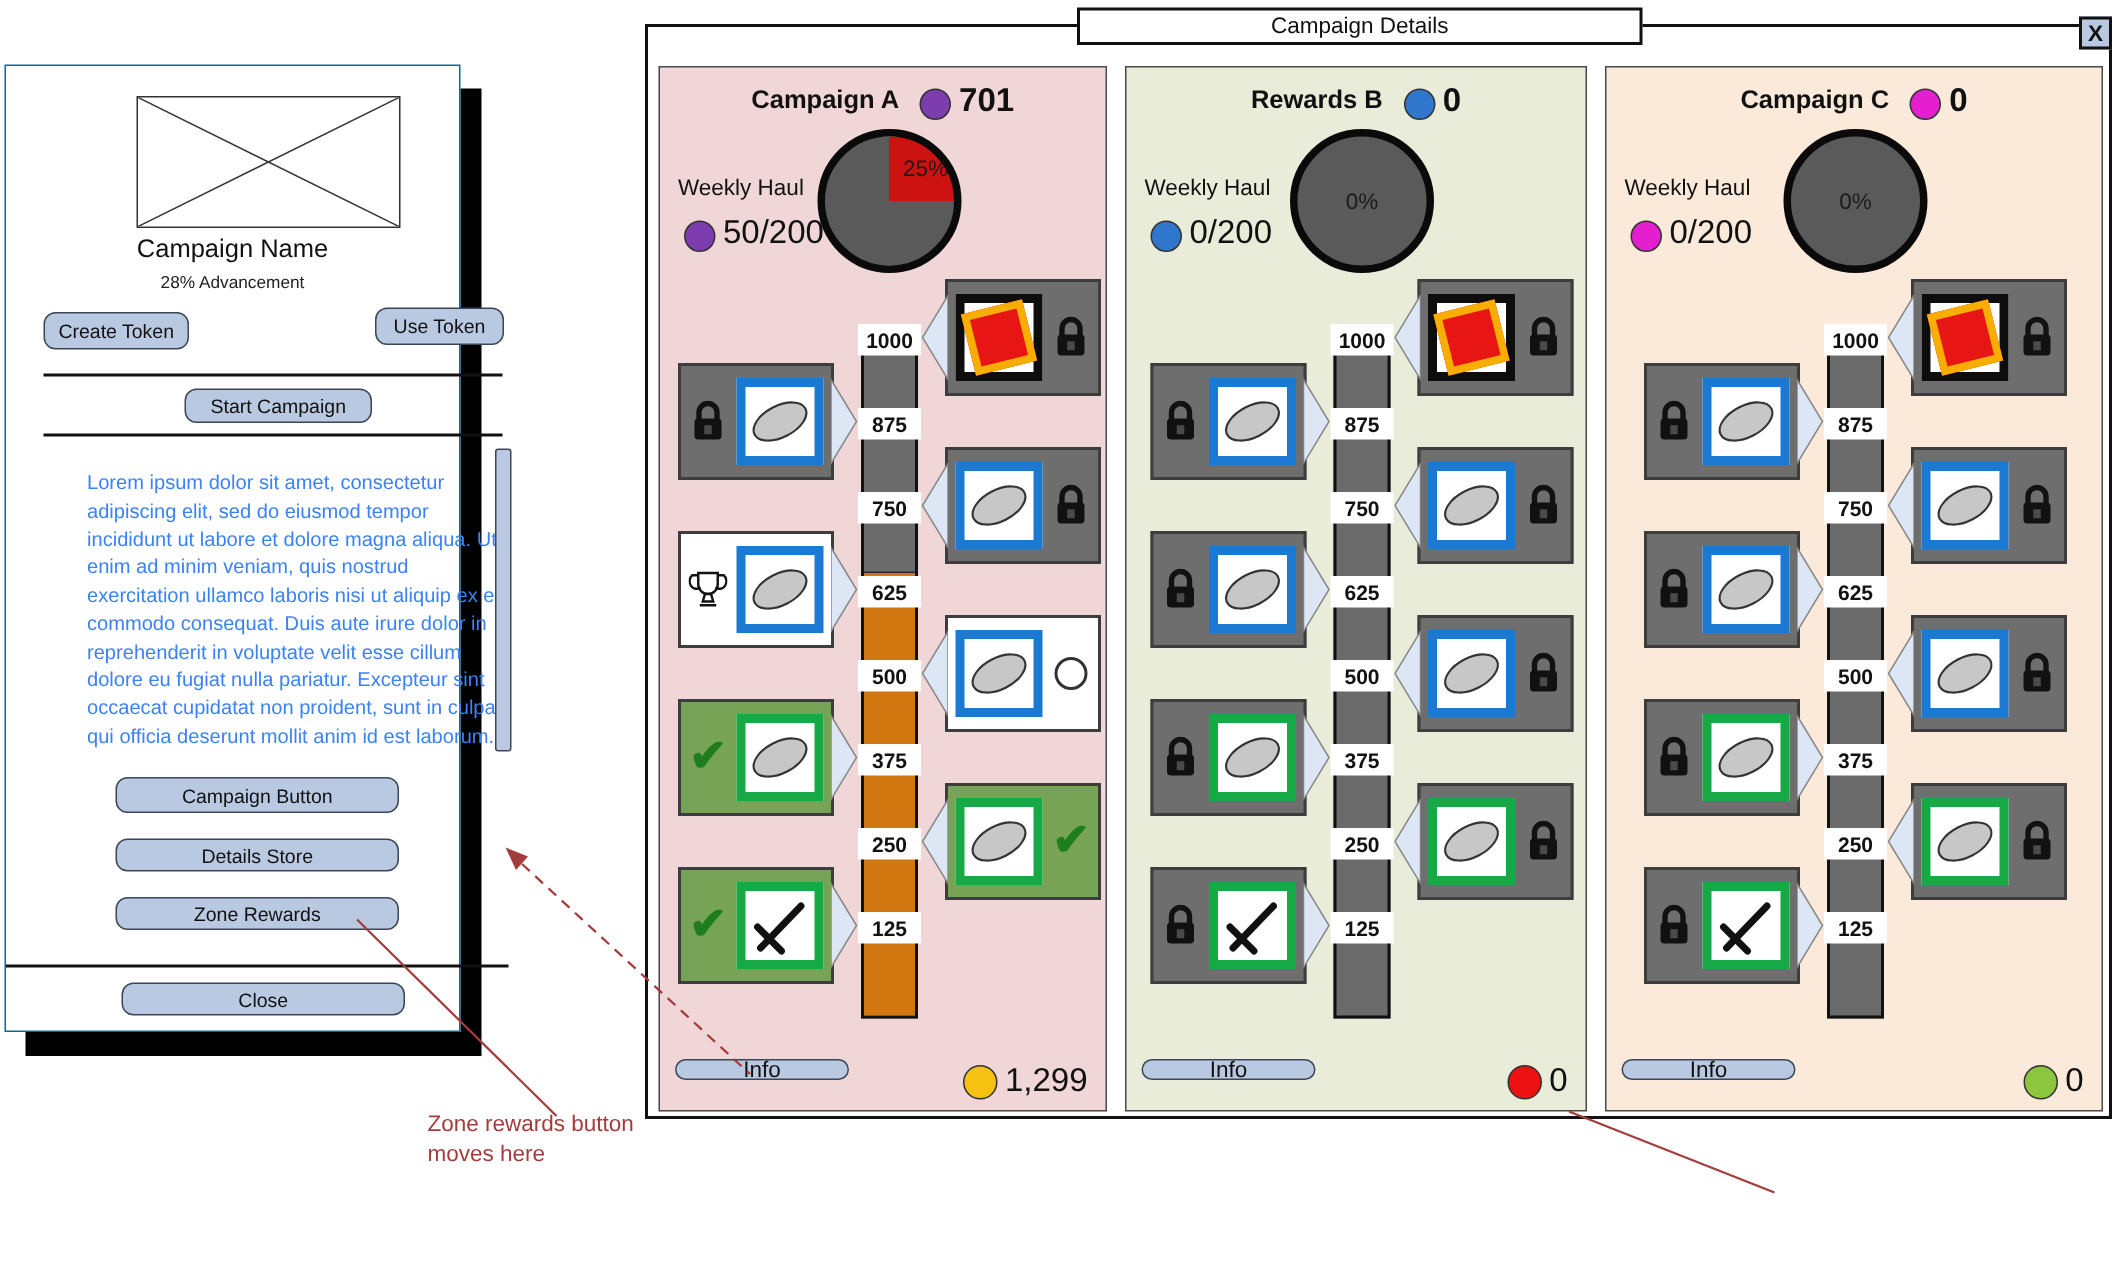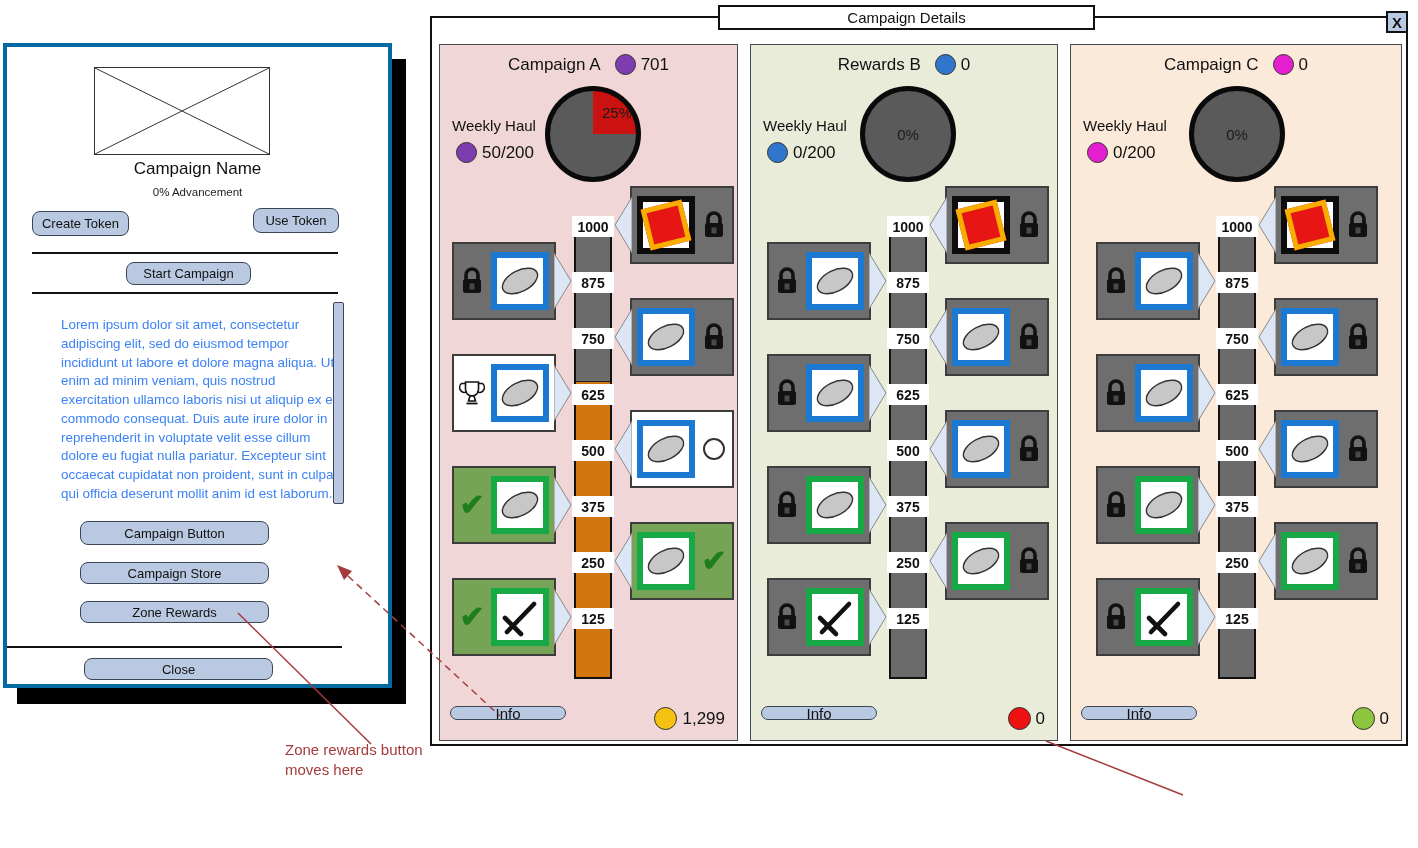--- a/index.html
+++ b/index.html
@@ -1,20 +1,20 @@
 <!DOCTYPE html>
 <html><head>
 <meta charset="utf-8">
 <style>
   html,body{margin:0;padding:0;background:#fff;}
   #stage{position:relative;width:1418px;height:848px;background:#fff;overflow:hidden;
          font-family:"Liberation Sans",sans-serif;color:#111;}
   
-  .panel{position:absolute;left:3px;top:43px;width:389px;height:645px;background:#fff;
-         border:4px solid #0369a1;box-sizing:border-box;box-shadow:14px 16px 0 #000;}
+  .panel{position:absolute;left:3px;top:43px;width:304px;height:645px;background:#fff;
+         border:1px solid #0369a1;box-sizing:border-box;box-shadow:14px 16px 0 #000;}
   .imgph{position:absolute;left:87px;top:20px;width:176px;height:88px;border:1px solid #333;box-sizing:border-box;}
   .panel-title{position:absolute;left:0;top:112px;width:100%;text-align:center;font-size:17px;}
   .panel-sub{position:absolute;left:0;top:139px;width:100%;text-align:center;font-size:11.5px;color:#222;}
   .btn{position:absolute;background:#b9c9e2;border:1.5px solid #3c4756;border-radius:8px;
        box-sizing:border-box;display:flex;align-items:center;justify-content:center;
        font-size:13px;color:#111;cursor:default;}
   .hline{position:absolute;border-top:2px solid #111;}
   .lorem{position:absolute;left:32px;top:269px;width:284px;font-size:13.4px;line-height:1.4;color:#3b82f6;margin-left:22px;}
   .scrollbar{position:absolute;left:326px;top:255px;width:9px;height:200px;background:#b9c9e2;
              border:1px solid #445;border-radius:2px;}
@@ -22,22 +22,22 @@
   .modal{position:absolute;left:430px;top:16px;width:978px;height:730px;background:#fff;
          border:2px solid #111;box-sizing:border-box;}
   .modal-title{position:absolute;left:286px;top:-13px;width:377px;height:25px;background:#fff;
                border:2px solid #111;box-sizing:border-box;display:flex;align-items:center;
                justify-content:center;font-size:15px;z-index:5;}
   .xbtn{position:absolute;right:-2px;top:-7px;width:22px;height:22px;background:#b9c9e2;
         border:2px solid #111;box-sizing:border-box;display:flex;align-items:center;justify-content:center;
         font-size:15px;font-weight:bold;z-index:6;}
   .col{position:absolute;top:26px;height:697px;border:1.5px solid #4a4a4a;box-sizing:border-box;}
   .col-head{position:absolute;left:0;top:9px;width:100%;display:flex;align-items:center;
-            justify-content:center;gap:14px;font-size:17px;}
-  .chip{display:flex;align-items:center;gap:5px;font-size:17px;}
+            justify-content:center;gap:14px;font-size:17px;font-weight:bold;}
+  .chip{display:flex;align-items:flex-end;gap:5px;font-size:22px;}
   .dot{width:21px;height:21px;border-radius:50%;border:1.5px solid #333;box-sizing:border-box;}
   .pie{position:absolute;width:96px;height:96px;border-radius:50%;border:5px solid #0a0a0a;
        box-sizing:border-box;display:flex;align-items:center;justify-content:center;font-size:15px;}
   .pie-lab{font-size:15px;color:#1b1b1b;}
   .pie-lab.wedge{position:absolute;left:52px;top:13px;}
   .haul-lab{position:absolute;left:12px;top:72px;font-size:15px;}
   .haul-chip{position:absolute;left:16px;top:97px;}
   .bar{position:absolute;width:38px;background:#6b6b6b;border:2px solid #111;box-sizing:border-box;}
   .bar-fill{position:absolute;left:0;right:0;bottom:0;border-top:1px solid #222;}
   .tier-lab{position:absolute;width:42px;height:21px;background:#fff;display:flex;align-items:center;
@@ -72,30 +72,30 @@
 <div id="stage">
 
   <div class="panel">
     <div class="imgph">
       <svg width="174" height="86">
         <line x1="0" y1="0" x2="174" y2="86" stroke="#333" stroke-width="1"></line>
         <line x1="174" y1="0" x2="0" y2="86" stroke="#333" stroke-width="1"></line>
       </svg>
     </div>
     <div class="panel-title">Campaign Name</div>
-    <div class="panel-sub">0% Advancement</div>
+    <div class="panel-sub">28% Advancement</div>
     <div class="btn" style="left:25px;top:164px;width:97px;height:25px;">Create Token</div>
     <div class="btn" style="left:246px;top:161px;width:86px;height:25px;">Use Token</div>
     <div class="hline" style="left:25px;top:205px;width:306px;"></div>
     <div class="btn" style="left:119px;top:215px;width:125px;height:23px;">Start Campaign</div>
     <div class="hline" style="left:25px;top:245px;width:306px;"></div>
     <div class="lorem">Lorem ipsum dolor sit amet, consectetur adipiscing elit, sed do eiusmod tempor incididunt ut labore et dolore magna aliqua. Ut enim ad minim veniam, quis nostrud exercitation ullamco laboris nisi ut aliquip ex ea commodo consequat. Duis aute irure dolor in reprehenderit in voluptate velit esse cillum dolore eu fugiat nulla pariatur. Excepteur sint occaecat cupidatat non proident, sunt in culpa qui officia deserunt mollit anim id est laborum.</div>
     <div class="scrollbar"></div>
     <div class="btn" style="left:73px;top:474px;width:189px;height:24px;">Campaign Button</div>
-    <div class="btn" style="left:73px;top:515px;width:189px;height:22px;">Campaign Store</div>
+    <div class="btn" style="left:73px;top:515px;width:189px;height:22px;">Details Store</div>
     <div class="btn" style="left:73px;top:554px;width:189px;height:22px;">Zone Rewards</div>
     <div class="hline" style="left:0;top:599px;width:335px;"></div>
     <div class="btn" style="left:77px;top:611px;width:189px;height:22px;">Close</div>
   </div>
 
   <div class="modal">
     <div class="modal-title">Campaign Details</div>
     <div class="xbtn">X</div>
     <div>
         <div class="col" style="left: 7px; width: 299px; background: rgb(240, 214, 214);">

